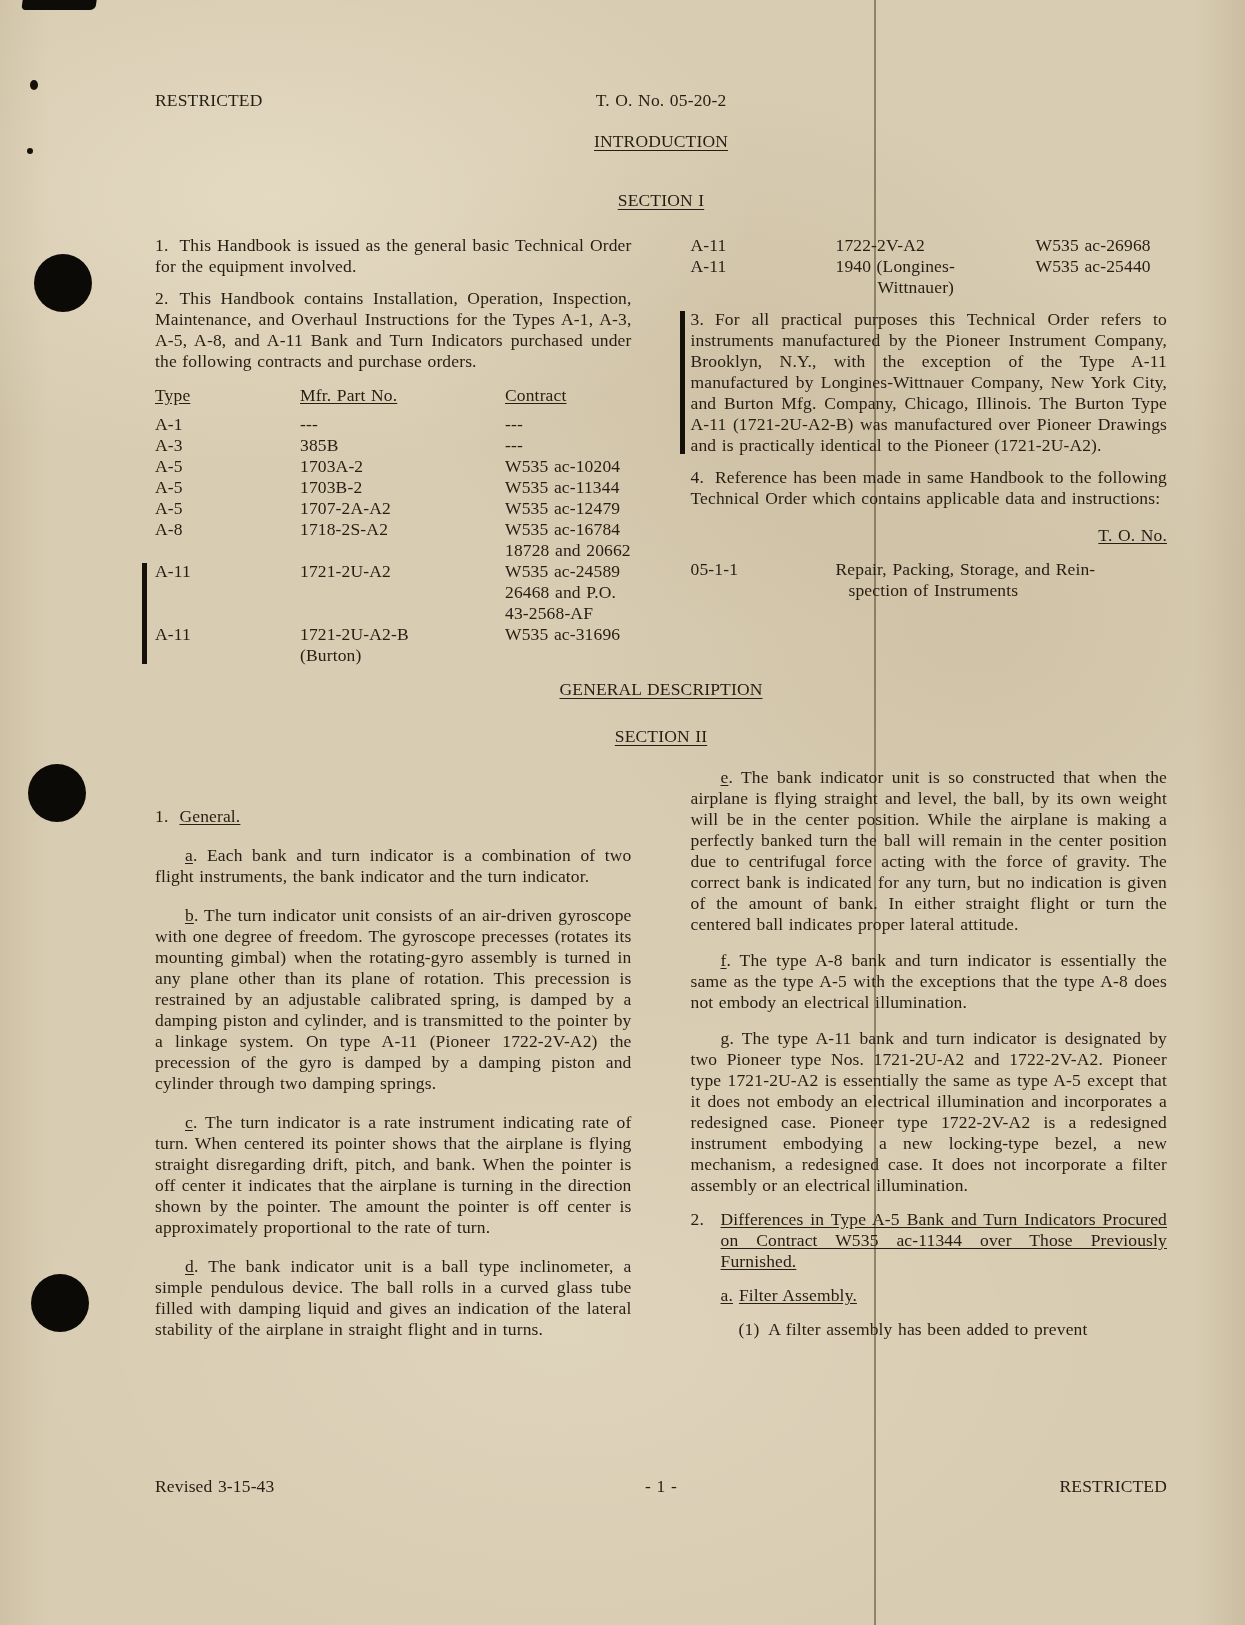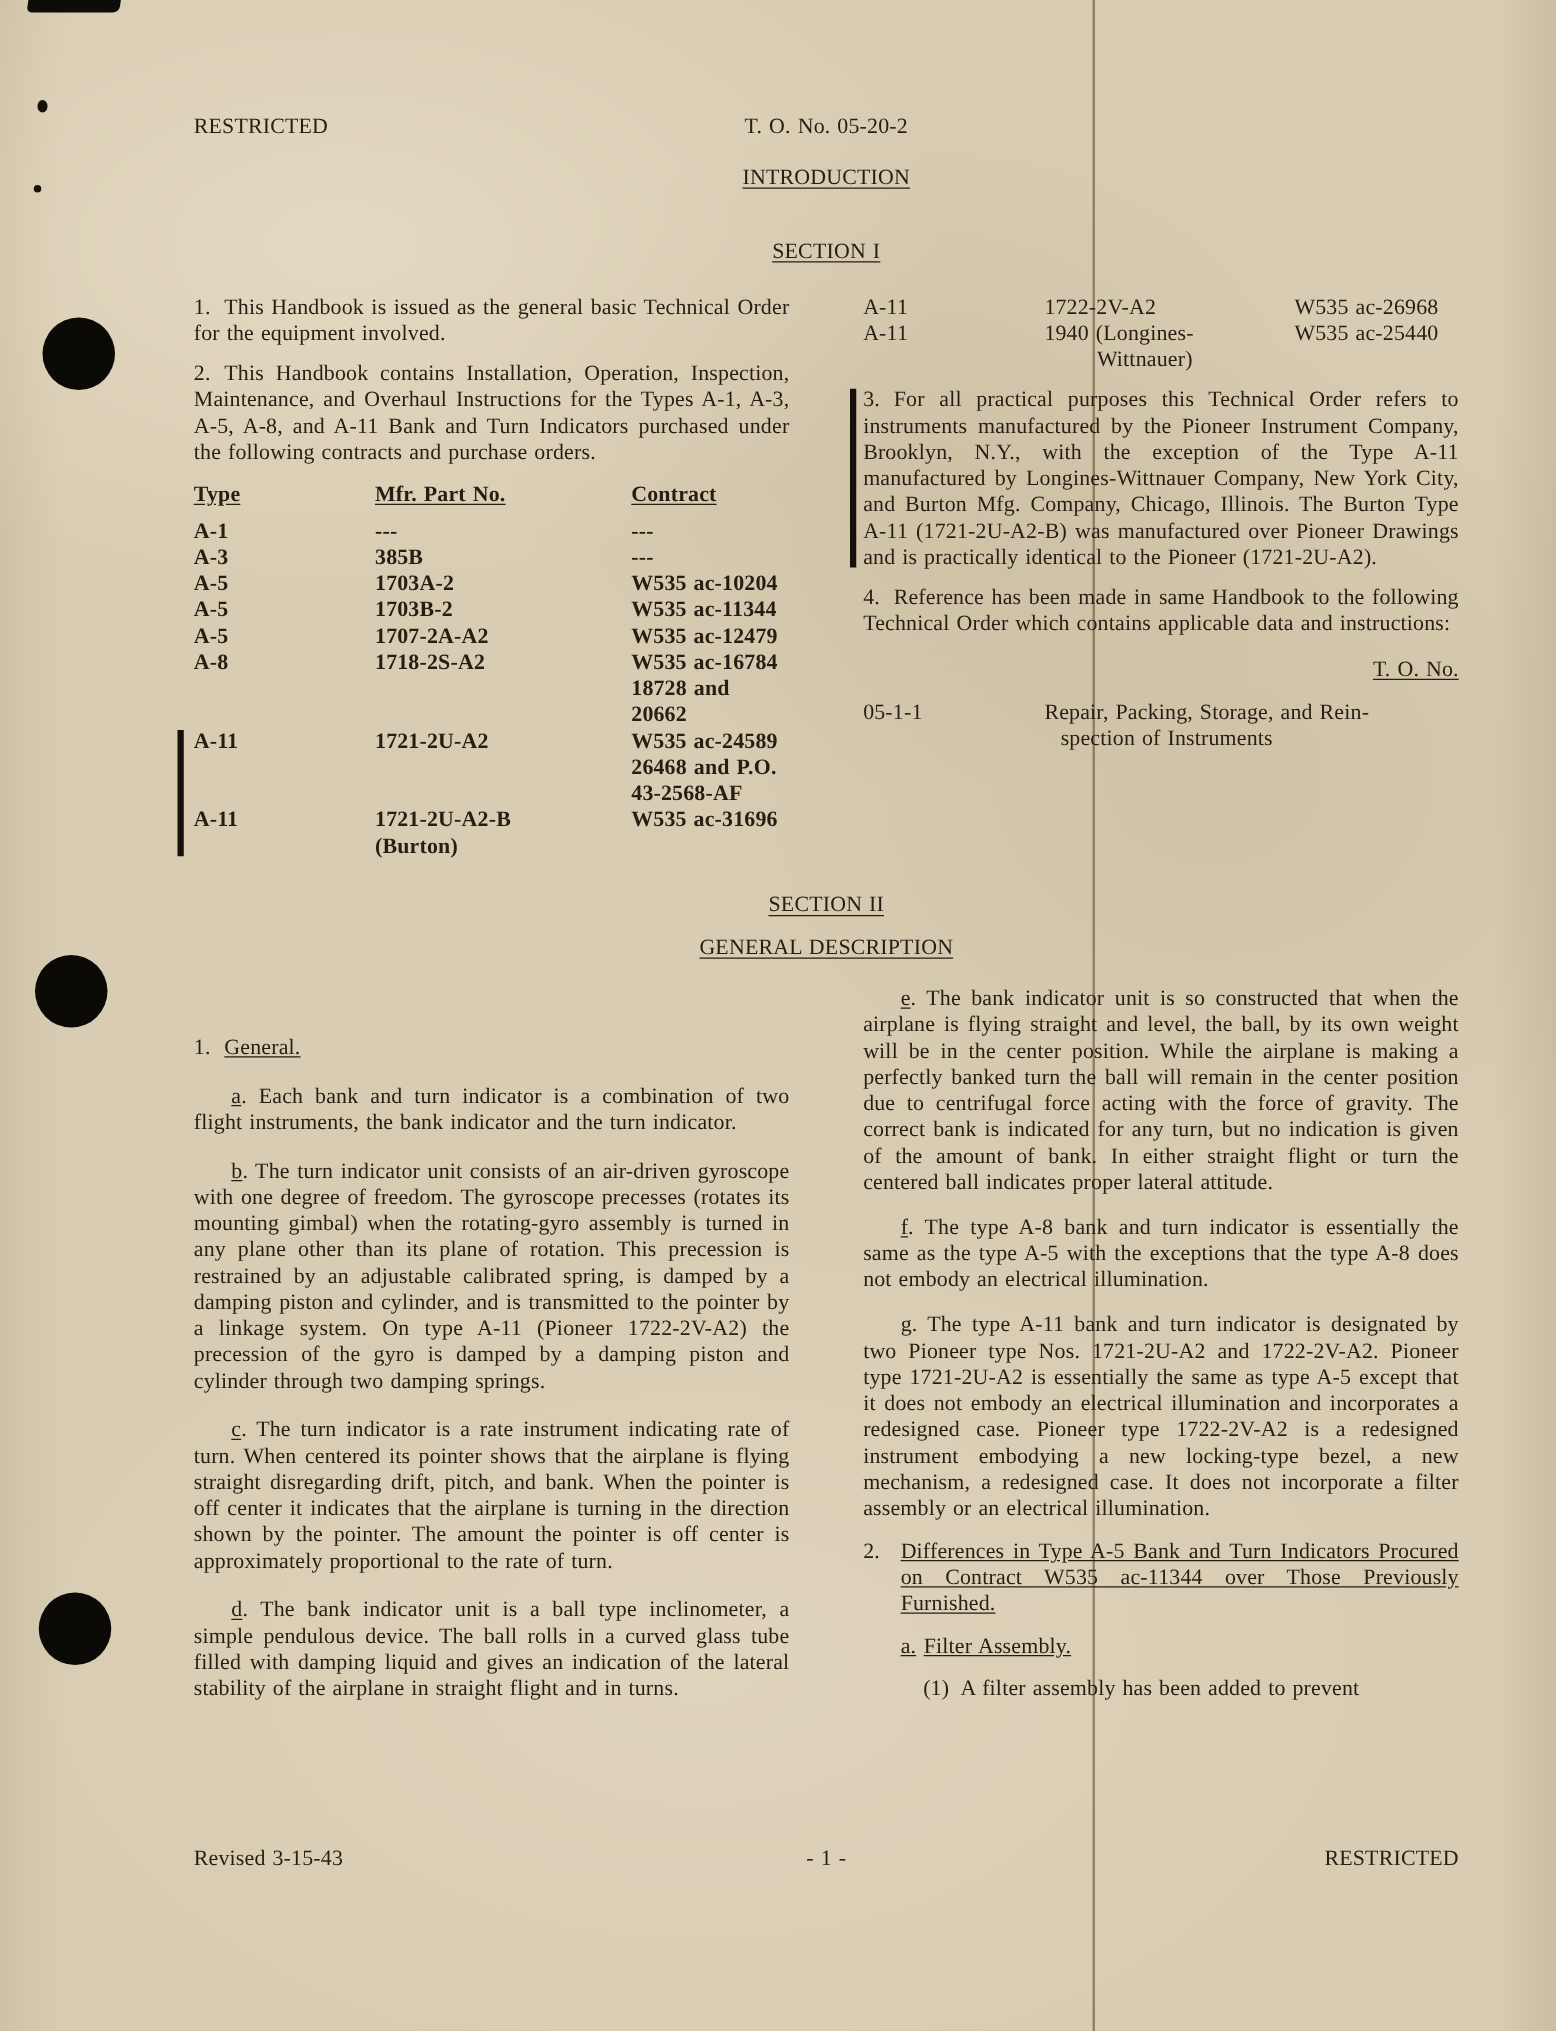--- a/index.html
+++ b/index.html
@@ -47,21 +47,21 @@
   .col { width: 483px; }
 
   
   p { margin: 11px 0 0 0; text-align: justify; }
   p.first { margin-top: 0; }
   .num { margin-right: 11px; }
   .lpara { text-indent: 30px; }
   .u { text-decoration: underline; text-underline-offset: 2px; }
 
   
-  .ttable { margin-top: 13px; font-weight: bold; }
+  .ttable { margin-top: 13px; }
   .trow { display: grid; grid-template-columns: 145px 205px 1fr; text-align: left; }
   .trow.head { margin-bottom: 8px; }
   .mtable .trow { grid-template-columns: 145px 200px 1fr; }
   .pre { white-space: pre-line; }
   .hang42 { padding-left: 42px; text-indent: -42px; }
   .hang13 { padding-left: 13px; text-indent: -13px; }
 
   
   .cbgroup { position: relative; }
   .change-bar { position: absolute; left: -13px; top: 2px; bottom: 2px; width: 5px; background: #15100a; }
@@ -202,22 +202,22 @@
 
         <div class="to-header">T. O. No.</div>
         <div class="to-ref">
           <span class="to-num">05-1-1</span>
           <span class="to-text pre hang13">Repair, Packing, Storage, and Rein-
 spection of Instruments</span>
         </div>
       </div>
     </div>
 
+    <div class="heading sub2">GENERAL DESCRIPTION</div>
     <div class="heading s2">SECTION II</div>
-    <div class="heading sub2">GENERAL DESCRIPTION</div>
 
     <div class="two-col second">
       <div class="col">
         <p class="item-head first"><span class="num">1.</span><span class="u">General.</span></p>
 
         <p class="lpara" style="margin-top:18px"><span class="u">a</span><span>. Each bank and turn indicator is a combination of two flight instruments, the bank indicator and the turn indicator.</span></p>
         <p class="lpara" style="margin-top:18px"><span class="u">b</span><span>. The turn indicator unit consists of an air-driven gyroscope with one degree of freedom. The gyroscope precesses (rotates its mounting gimbal) when the rotating-gyro assembly is turned in any plane other than its plane of rotation. This precession is restrained by an adjustable calibrated spring, is damped by a damping piston and cylinder, and is transmitted to the pointer by a linkage system. On type A-11 (Pioneer 1722-2V-A2) the precession of the gyro is damped by a damping piston and cylinder through two damping springs.</span></p>
         <p class="lpara" style="margin-top:18px"><span class="u">c</span><span>. The turn indicator is a rate instrument indicating rate of turn. When centered its pointer shows that the airplane is flying straight disregarding drift, pitch, and bank. When the pointer is off center it indicates that the airplane is turning in the direction shown by the pointer. The amount the pointer is off center is approximately proportional to the rate of turn.</span></p>
         <p class="lpara" style="margin-top:18px"><span class="u">d</span><span>. The bank indicator unit is a ball type inclinometer, a simple pendulous device. The ball rolls in a curved glass tube filled with damping liquid and gives an indication of the lateral stability of the airplane in straight flight and in turns.</span></p>
       </div>

